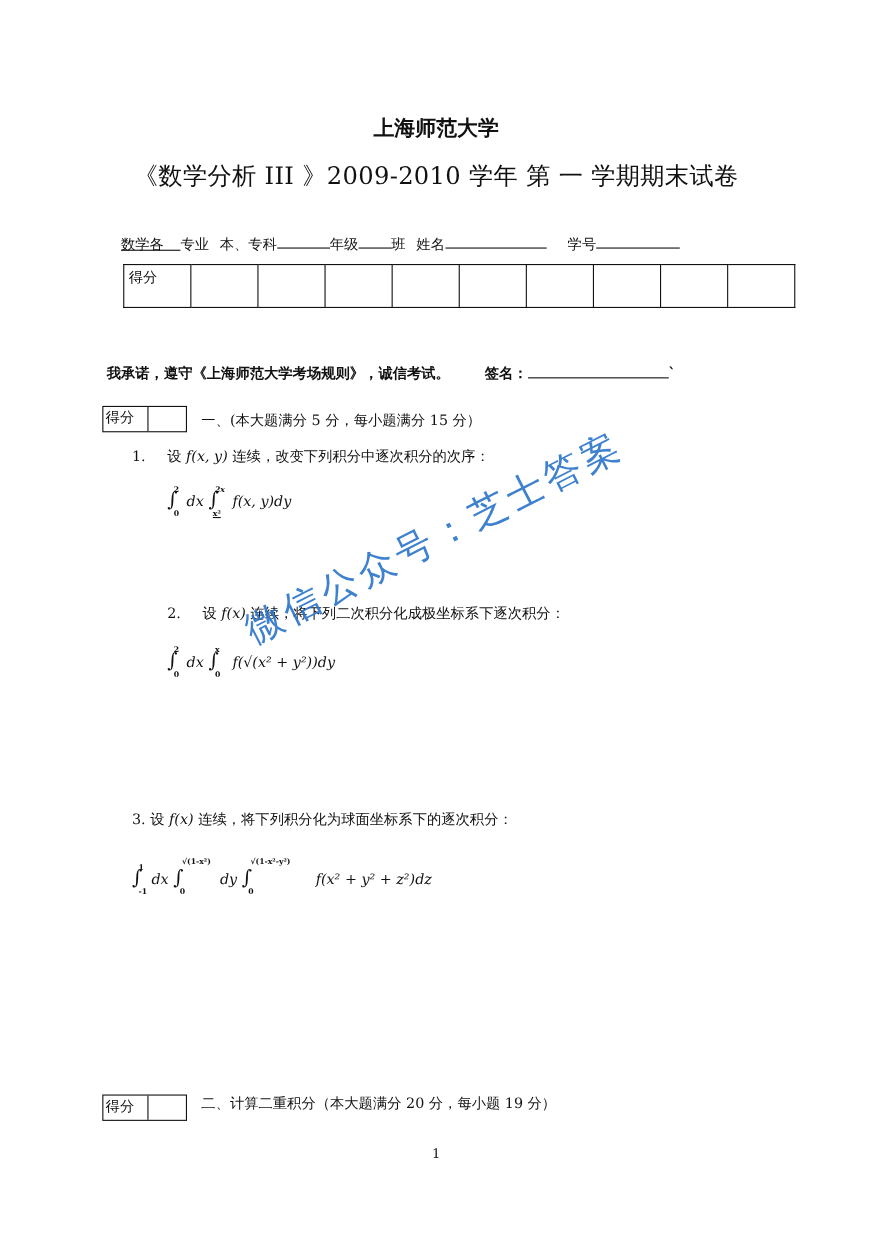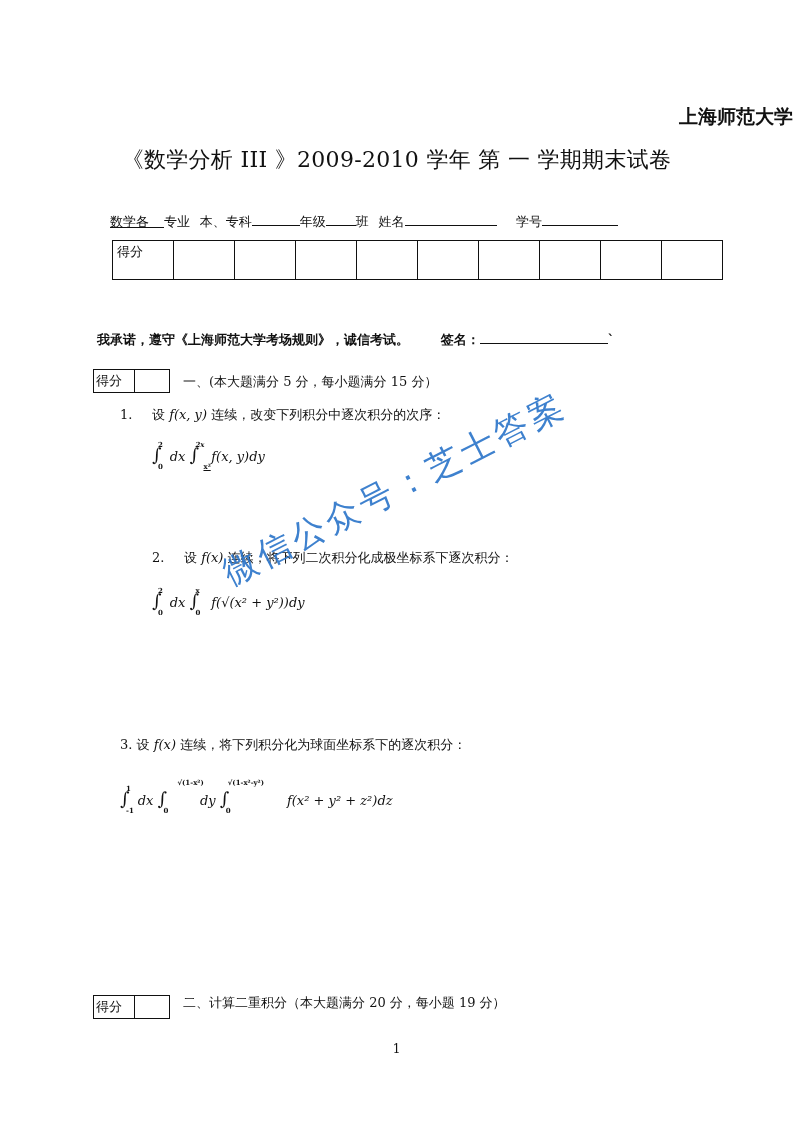--- a/index.html
+++ b/index.html
@@ -1,19 +1,19 @@
 <!DOCTYPE html>
 <html><head>
 <meta charset="utf-8">
 <style>
   html, body { margin: 0; padding: 0; background: #ffffff; }
   body { width: 793px; height: 1122px; position: relative; overflow: hidden;
          font-family: "DejaVu Serif", "Liberation Serif", serif; color: #111; }
   .abs { position: absolute; }
-  .title1 { left: 0; width: 793px; top: 104px; text-align: right; font-size: 19px; font-weight: bold; }
+  .title1 { left: 0; width: 793px; top: 104px; text-align: center; font-size: 19px; font-weight: bold; }
   .title2 { left: 0; width: 793px; top: 145px; text-align: center; font-size: 22px; font-weight: normal; letter-spacing: 0.3px; }
   .info { left: 110px; top: 211px; font-size: 13px; white-space: nowrap; font-family: Liberation Serif, serif; }
   .info span { display: inline-block; }
   .ul { border-bottom: 1px solid #111; display: inline-block; height: 14px; vertical-align: baseline; }
   .score-table { position: absolute; left: 112px; top: 240px; border-collapse: collapse; }
   .score-table td { border: 1.5px solid #111; width: 52px; height: 22px; font-size: 13px; padding: 2px 4px; vertical-align: top; font-family: "DejaVu Sans", sans-serif; }
   .score-table tr.r2 td { height: 34px; }
   .pledge { left: 97px; top: 330px; font-size: 13px; font-weight: bold; white-space: nowrap; font-family: "DejaVu Sans", sans-serif; }
   .sign-line { display: inline-block; width: 128px; border-bottom: 1px solid #111; height: 13px; vertical-align: baseline; }
   .scorebox { position: absolute; border: 1.5px solid #111; display: flex; height: 22px; }
@@ -71,21 +71,21 @@
 <div class="abs sec-head" style="left:183px; top:373px;">一、(本大题满分 5 分，每小题满分 15 分）</div>
 
 <div class="abs q" style="left:120px; top:406px;">
   <span class="num">1.</span><span>设</span>
   <span class="math">f(x, y)</span>
   <span>连续，改变下列积分中逐次积分的次序：</span>
 </div>
 <div class="abs math" style="left:152px; top:444px;">
   <span class="intg">∫<span class="lim" style="left:6px; top:-4px;">2</span><span class="lim" style="left:6px; top:18px;">0</span></span>
   &nbsp;<span>dx</span>
-  <span class="intg">∫<span class="lim" style="left:6px; top:-4px;font-style:italic;">2x</span><span class="lim" style="left:14px; top:18px;text-decoration:underline;">x²</span></span>
+  <span class="intg">∫<span class="lim" style="left:6px; top:-4px;font-style:italic;">2x</span><span class="lim" style="left:4px; top:18px;text-decoration:underline;">x²</span></span>
   &nbsp;&nbsp;<span>f(x, y)dy</span>
 </div>
 
 <div class="abs q" style="left:120px; top:549px;margin-left:32px;">
   <span class="num">2.</span><span>设</span>
   <span class="math">f(x)</span>
   <span>连续，将下列二次积分化成极坐标系下逐次积分：</span>
 </div>
 <div class="abs math" style="left:152px; top:590px;">
   <span class="intg">∫<span class="lim" style="left:6px; top:-4px;">2</span><span class="lim" style="left:6px; top:18px;">0</span></span>
@@ -95,21 +95,21 @@
 </div>
 
 <div class="abs q" style="left:120px; top:736px;">
   <span>3.</span>&nbsp;<span>设</span>
   <span class="math">f(x)</span>
   <span>连续，将下列积分化为球面坐标系下的逐次积分：</span>
 </div>
 <div class="abs math" style="left:120px; top:788px;">
   <span class="intg">∫<span class="lim" style="left:6px; top:-4px;">1</span><span class="lim" style="left:6px; top:18px;">-1</span></span>
   &nbsp;<span>dx</span>
-  <span class="intg">∫<span class="lim" style="left:8px; top:-10px;margin-left:12px;">√(1-x²)</span><span class="lim" style="left:6px; top:18px;">0</span></span>
+  <span class="intg">∫<span class="lim" style="left:8px; top:-10px;">√(1-x²)</span><span class="lim" style="left:6px; top:18px;">0</span></span>
   &nbsp;&nbsp;&nbsp;&nbsp;&nbsp;&nbsp;&nbsp;<span>dy</span>
   <span class="intg">∫<span class="lim" style="left:8px; top:-10px;">√(1-x²-y²)</span><span class="lim" style="left:6px; top:18px;">0</span></span>
   &nbsp;&nbsp;&nbsp;&nbsp;&nbsp;&nbsp;&nbsp;&nbsp;&nbsp;&nbsp;&nbsp;&nbsp;&nbsp;<span>f(x² + y² + z²)dz</span>
 </div>
 
 <div class="scorebox" style="left:93px; top:995px;">
   <div class="lab">得分</div>
   <div class="val"></div>
 </div>
 <div class="abs sec-head" style="left:183px; top:994px;">二、计算二重积分（本大题满分 20 分，每小题 19 分）</div>

